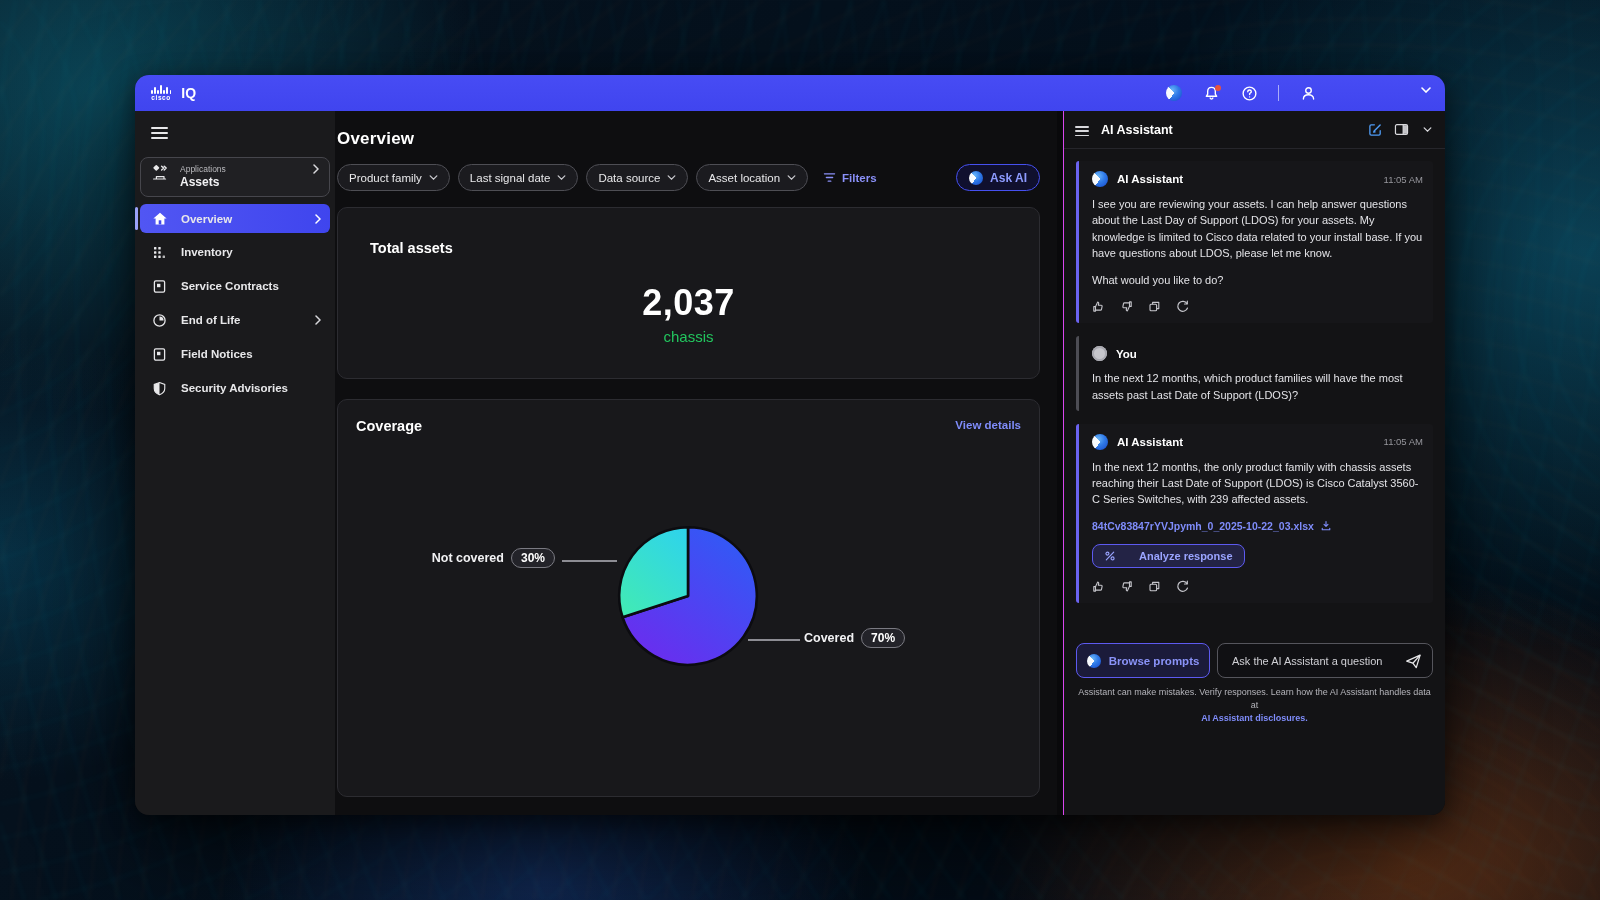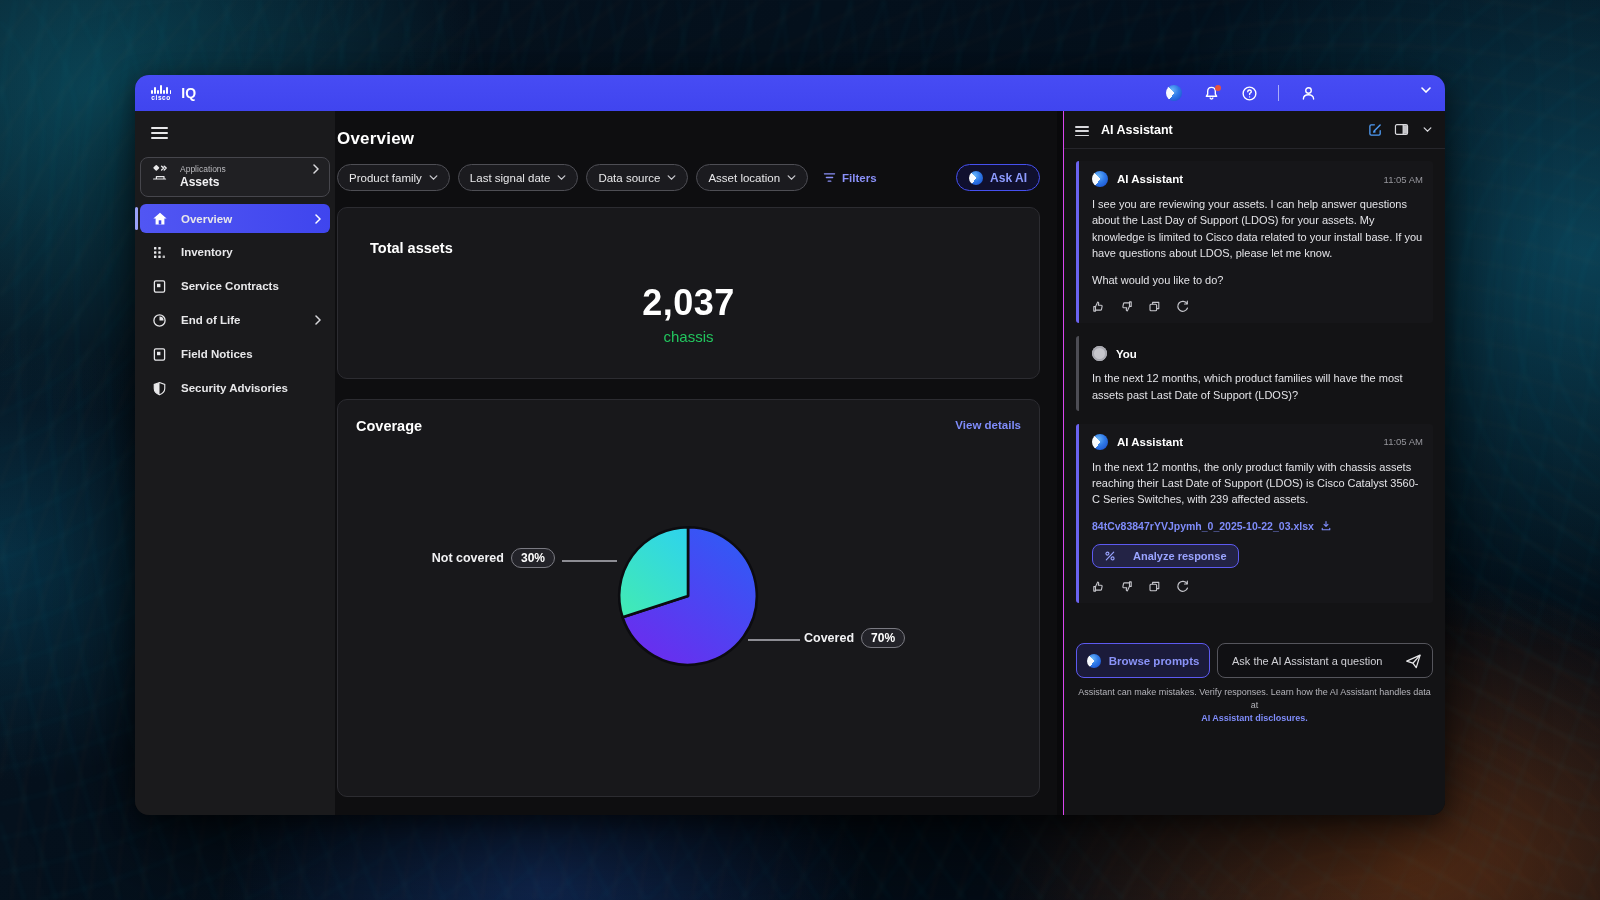--- a/index.html
+++ b/index.html
@@ -117,21 +117,21 @@
     padding:10px 10px 8px 13px; margin-bottom:13px; }
   .msg.user { border-left-color:#4d4d54; background:transparent; }
   .msg-head { display:flex; align-items:center; gap:9px; margin-bottom:9px; }
   .msg-sender { font-size:11.5px; font-weight:bold; color:#fff; }
   .msg-time { margin-left:auto; font-size:9.5px; color:#96969c; }
   .user-avatar { width:15px; height:15px; border-radius:50%; background:#c6c6cb; box-shadow:inset 0 0 0 2px #a9a9b0; }
   .msg-body p { font-size:11px; line-height:1.48; color:#e3e3e7; margin-bottom:11px; }
   .msg-body p:last-child { margin-bottom:0; }
   .attachment { display:flex; align-items:center; gap:6px; margin:12px 0 2px 0; color:#7f8cfa;
     font-size:10.5px; font-weight:bold; cursor:pointer; }
-  .analyze-btn { display:inline-flex; align-items:center; gap:17px; margin-top:10px; padding:5px 11px;
+  .analyze-btn { display:inline-flex; align-items:center; gap:23px; margin-top:10px; padding:5px 11px;
     border:1.5px solid #5d5af0; border-radius:8px; background:#232345; color:#9aa4ff;
     font-size:11px; font-weight:bold; cursor:pointer; }
   .msg-actions { display:flex; align-items:center; gap:15px; margin-top:12px; padding-bottom:2px; color:#c6c6cc; }
   .ma-icon { width:13px; height:13px; display:flex; align-items:center; justify-content:center; cursor:pointer; }
 
   .panel-footer { position:absolute; left:12px; right:12px; top:532px; }
   .footer-row { display:flex; gap:7px; }
   .browse-btn { display:flex; align-items:center; justify-content:center; gap:8px; width:134px; height:35px;
     border:1.5px solid #5d5af0; border-radius:8px; background:#1b1b3a; color:#8a93f8;
     font-size:11.5px; font-weight:bold; cursor:pointer; flex:0 0 auto; }

